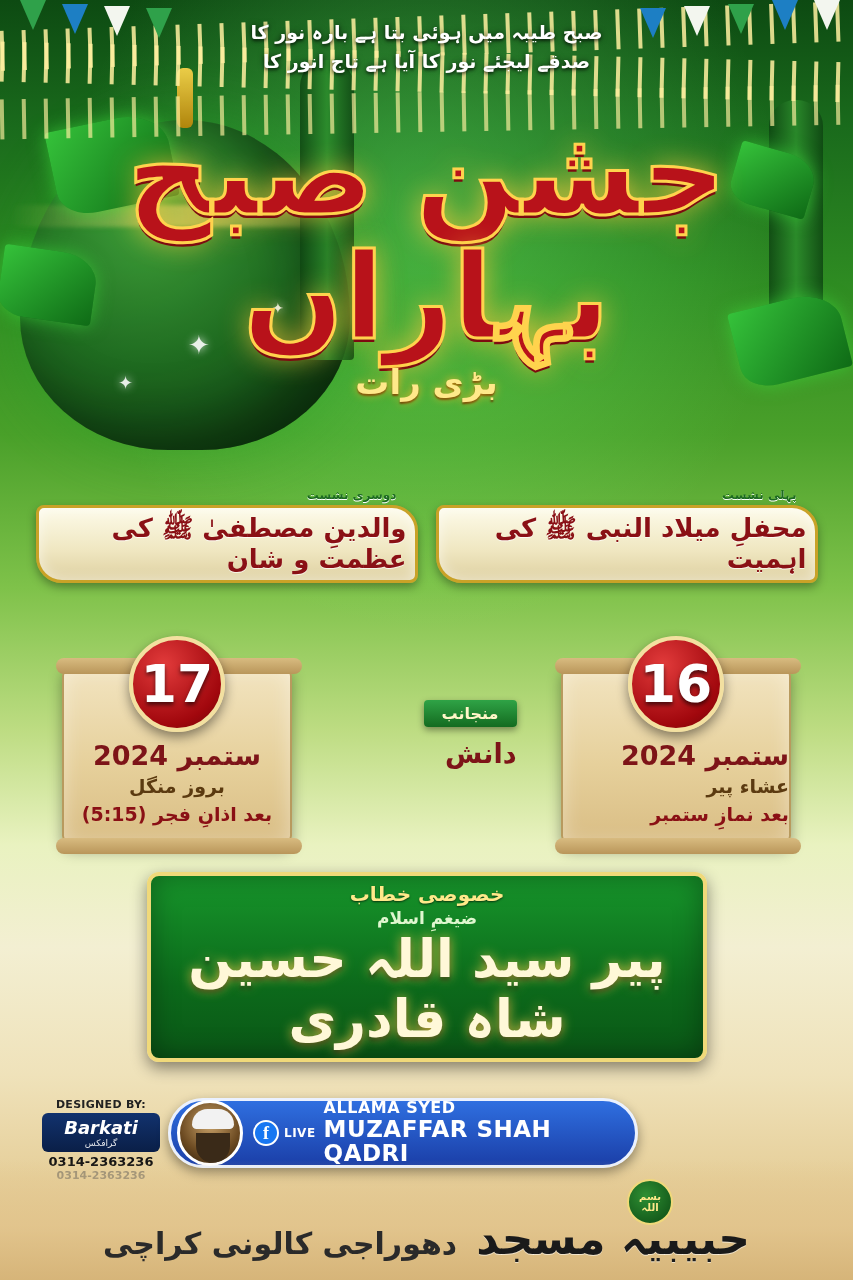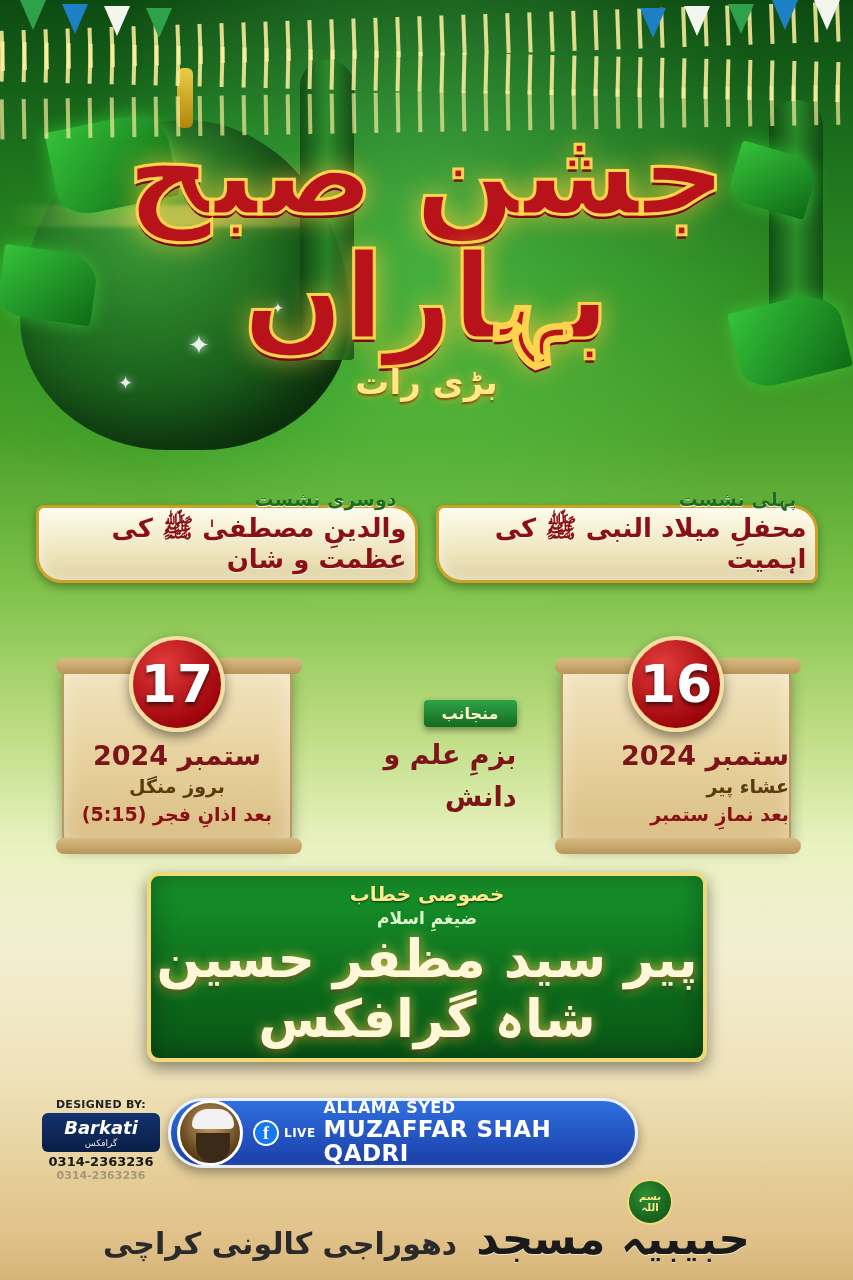--- a/index.html
+++ b/index.html
@@ -137,21 +137,21 @@
     width: 382px; height: 78px;
     background: linear-gradient(to bottom, #fdfbe9, #efe6c0 60%, #ded0a0);
     border: 3px solid #c9a227;
     border-radius: 8px 26px 8px 26px;
     box-shadow: 0 4px 10px rgba(0,0,0,.35), inset 0 0 14px rgba(255,255,255,.6);
     display: flex; align-items: center; justify-content: center;
     direction: rtl;
   }
   .session-title {
     position: absolute; top: -20px; right: 18px;
-    font-size: 19px; font-weight: bold; color: #1c6b20;
+    font-size: 12px; font-weight: bold; color: #1c6b20;
     text-shadow: 0 1px 0 #fff;
     direction: rtl;
   }
   .session-text {
     font-size: 26px; font-weight: bold; color: #8a1015; direction: rtl;
     text-shadow: 0 1px 0 rgba(255,255,255,.7);
     padding: 0 8px; line-height: 1.2;
   }
 
   
@@ -345,20 +345,24 @@
     <div class="flag w" style="left:684px; top:6px;"></div>
     <div class="flag" style="left:728px; top:4px;"></div>
     <div class="flag b" style="left:772px;"></div>
     <div class="flag w" style="left:814px;"></div>
   </div>
 
   <span class="sparkle" style="left:188px; top:330px; font-size:26px;">✦</span>
   <span class="sparkle" style="left:118px; top:372px; font-size:18px;">✦</span>
   <span class="sparkle" style="left:272px; top:300px; font-size:14px;">✦</span>
 
+  <div class="couplet">
+    <div>صبح طیبہ میں ہوئی بتا ہے بارہ نور کا</div>
+    <div>صدقے لیجئے نور کا آیا ہے تاج انور کا</div>
+  </div>
 
   <div class="title-wrap">
     <div class="title-main">جشن صبح بہاراں</div>
     <div class="title-sub">بڑی رات</div>
   </div>
 
   <div class="sessions">
     <div class="session-box">
       <div class="session-title">پہلی نشست</div>
       <div class="session-text">محفلِ میلاد النبی ﷺ کی اہمیت</div>
@@ -377,40 +381,39 @@
       <div class="badge">16</div>
       <div class="scroll-body">
         <div class="scroll-date">ستمبر 2024</div>
         <div class="scroll-day">عشاء پیر</div>
         <div class="scroll-time">بعد نمازِ ستمبر</div>
       </div>
     </div>
 
     <div class="center-tag">
       <div class="ribbon">منجانب</div>
-      <div class="line1">بزمِ علم و</div>
       <div class="line2">دانش</div>
     </div>
 
     <div class="scroll left">
       <div class="curl-top"></div>
       <div class="curl-bot"></div>
       <div class="badge">17</div>
       <div class="scroll-body">
         <div class="scroll-date">ستمبر 2024</div>
         <div class="scroll-day">بروز منگل</div>
         <div class="scroll-time">بعد اذانِ فجر (5:15)</div>
       </div>
     </div>
   </div>
 
   <div class="speaker-panel">
     <div class="speaker-kicker">خصوصی خطاب</div>
     <div class="speaker-pre">ضیغمِ اسلام</div>
-    <div class="speaker-name">پیر سید مظفر حسین شاہ گرافکس</div>
+    <div class="speaker-name">پیر سید اللہ حسین شاہ قادری</div>
   </div>
 
   <div class="designer">
     <div class="dlabel">DESIGNED BY:</div>
     <div class="dbox">
       <div class="dname">Barkati</div>
       <div class="dsub">گرافکس</div>
     </div>
     <div class="dphone">0314-2363236</div>
     <div class="dphone2">0314-2363236</div>

